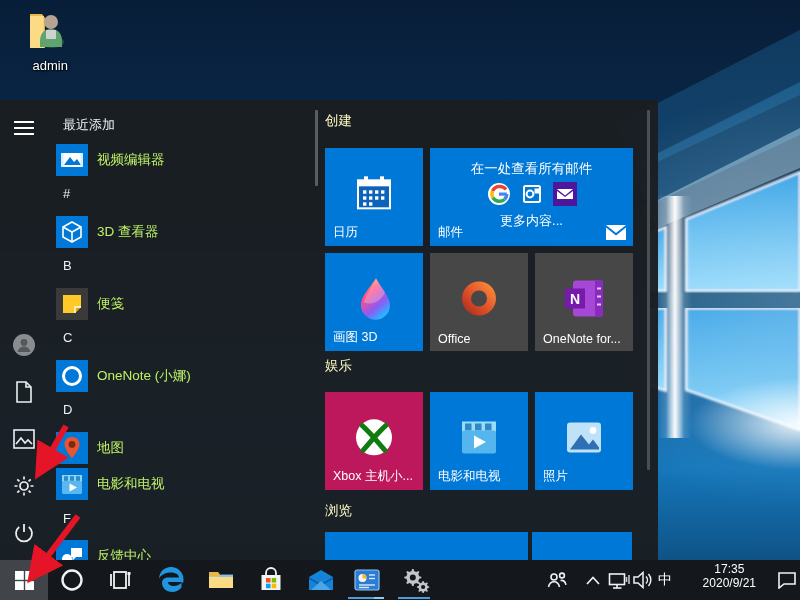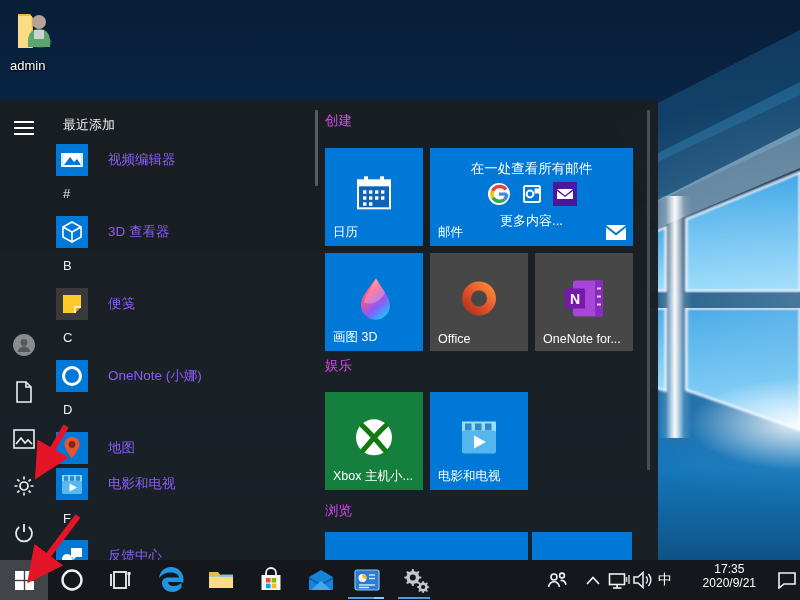--- a/index.html
+++ b/index.html
@@ -1,37 +1,37 @@
 <!DOCTYPE html>
 <html><head>
 <meta charset="utf-8">
 <style>
   html,body{margin:0;padding:0;}
   body{width:800px;height:600px;overflow:hidden;font-family:"Liberation Sans",sans-serif;background:#071c33;}
   #screen{position:absolute;inset:0;width:800px;height:600px;overflow:hidden;}
   .abs{position:absolute;}
 
   
-  .desktop-icon{position:absolute;left:10px;top:8px;width:58px;text-align:left;}
+  .desktop-icon{position:absolute;left:10px;top:8px;width:58px;text-align:right;}
   .desktop-icon .lbl{color:#fff;font-size:13px;margin-top:2px;text-shadow:0 1px 2px #000,1px 0 2px #000;}
 
   
   #start-menu{position:absolute;left:0;top:100px;width:650px;height:460px;background:rgba(26,30,34,0.97);overflow:hidden;padding-left:8px;}
   .rail-btn{position:absolute;left:10px;width:28px;height:28px;display:flex;align-items:center;justify-content:center;}
   .applist-header{position:absolute;left:63px;color:#eef0f1;font-size:13px;}
-  .app-row{position:absolute;left:56px;width:252px;height:40px;display:flex;align-items:center;gap:20px;color:#8b5cf6;font-size:13.5px;}
+  .app-row{position:absolute;left:56px;width:252px;height:40px;display:flex;align-items:center;gap:9px;color:#bef264;font-size:13.5px;}
   .app-ico{width:32px;height:32px;flex:0 0 32px;}
   .scrollbar{position:absolute;width:3px;background:#5a5e63;border-radius:1px;}
 
   
-  .tile-group-title{position:absolute;color:#d946ef;font-size:13.5px;}
+  .tile-group-title{position:absolute;color:#fef9c3;font-size:13.5px;}
   .tile{position:absolute;width:98px;height:98px;background:#0078d7;box-sizing:border-box;}
   .tile.wide{width:203px;text-decoration:underline;}
   .tile.dark{background:#474747;}
-  .tile.green{background:#15803d;}
+  .tile.green{background:#be185d;}
   .tile .tlabel{position:absolute;left:8px;bottom:5px;color:#fff;font-size:12.5px;white-space:nowrap;}
   .tile .cicon{position:absolute;left:50%;top:50%;transform:translate(-50%,-58%);}
   .mail-promo{position:absolute;top:12px;left:0;right:0;text-align:center;color:#fff;font-size:13.5px;}
   .mail-more{position:absolute;top:64px;left:0;right:0;text-align:center;color:#fff;font-size:13px;}
   .mail-icons{position:absolute;top:34px;left:0;right:0;display:flex;justify-content:center;gap:9px;align-items:center;}
 
   
   #taskbar{position:absolute;left:0;top:560px;width:800px;height:40px;background:#14171c;}
   .tb-btn{position:absolute;top:0;height:40px;display:flex;align-items:center;justify-content:center;}
   .tb-underline{position:absolute;top:37px;height:2px;background:#4f9bd6;}
@@ -356,20 +356,28 @@
           <rect x="6" y="6" width="34" height="11" fill="#9bdbfa"></rect>
           <rect x="9" y="8" width="6.5" height="7" fill="#2f88c7"></rect>
             <rect x="19" y="8" width="6.5" height="7" fill="#2f88c7"></rect>
             <rect x="29" y="8" width="6.5" height="7" fill="#2f88c7"></rect>
           <rect x="6" y="15" width="34" height="23" rx="2" fill="#55b6ee"></rect>
           <polygon points="18,20 30,26.5 18,33" fill="#fff"></polygon>
         </svg>
         <span class="tlabel">电影和电视</span>
       </div>
 
+      <div class="tile" style="left:210px;top:292px;">
+        <svg class="cicon" width="44" height="44" viewBox="0 0 44 44">
+          <rect x="5" y="7" width="34" height="30" rx="3" fill="#bfe2f8"></rect>
+          <polygon points="8,34 19,19 27,29 31,24 37,32 37,34" fill="#2f6fb4"></polygon>
+          <circle cx="31" cy="15" r="3.4" fill="#fff"></circle>
+        </svg>
+        <span class="tlabel">照片</span>
+      </div>
 
       <div class="tile-group-title" style="left:0;top:402px;">浏览</div>
 
       <div class="tile wide" style="left:0;top:432px;height:98px;"></div>
       <div class="tile" style="left:207px;top:432px;height:98px;width:100px;"></div>
 
       <div class="scrollbar" style="left:322px;top:10px;height:360px;background:#4a4f54;"></div>
     </div>
   </div>
 

